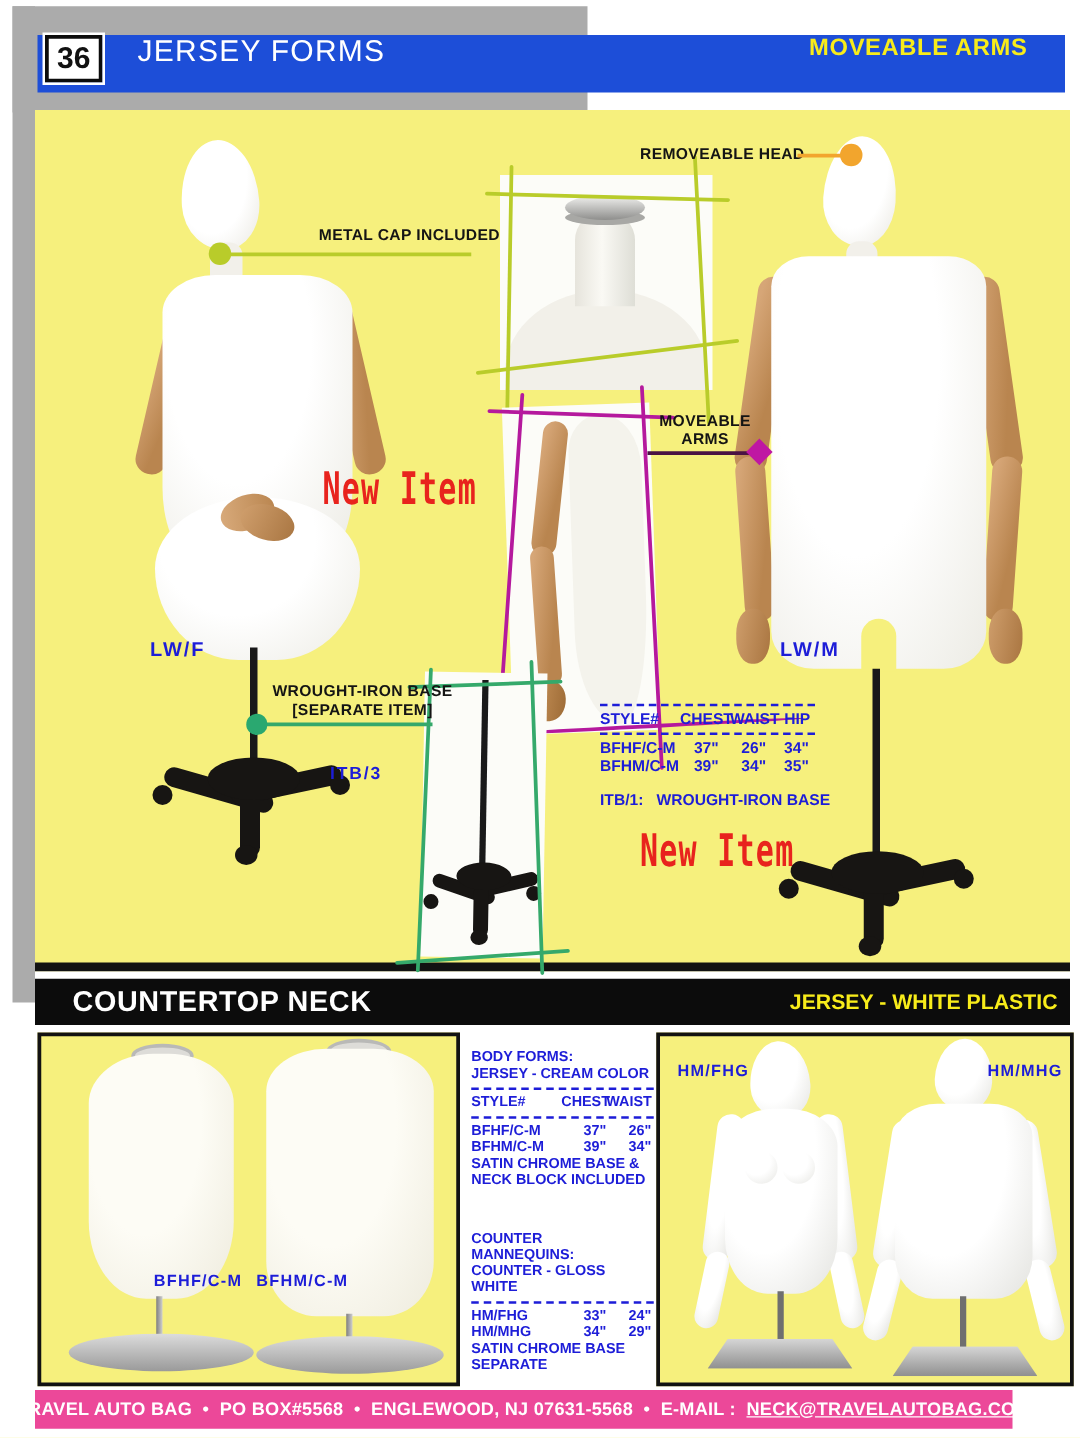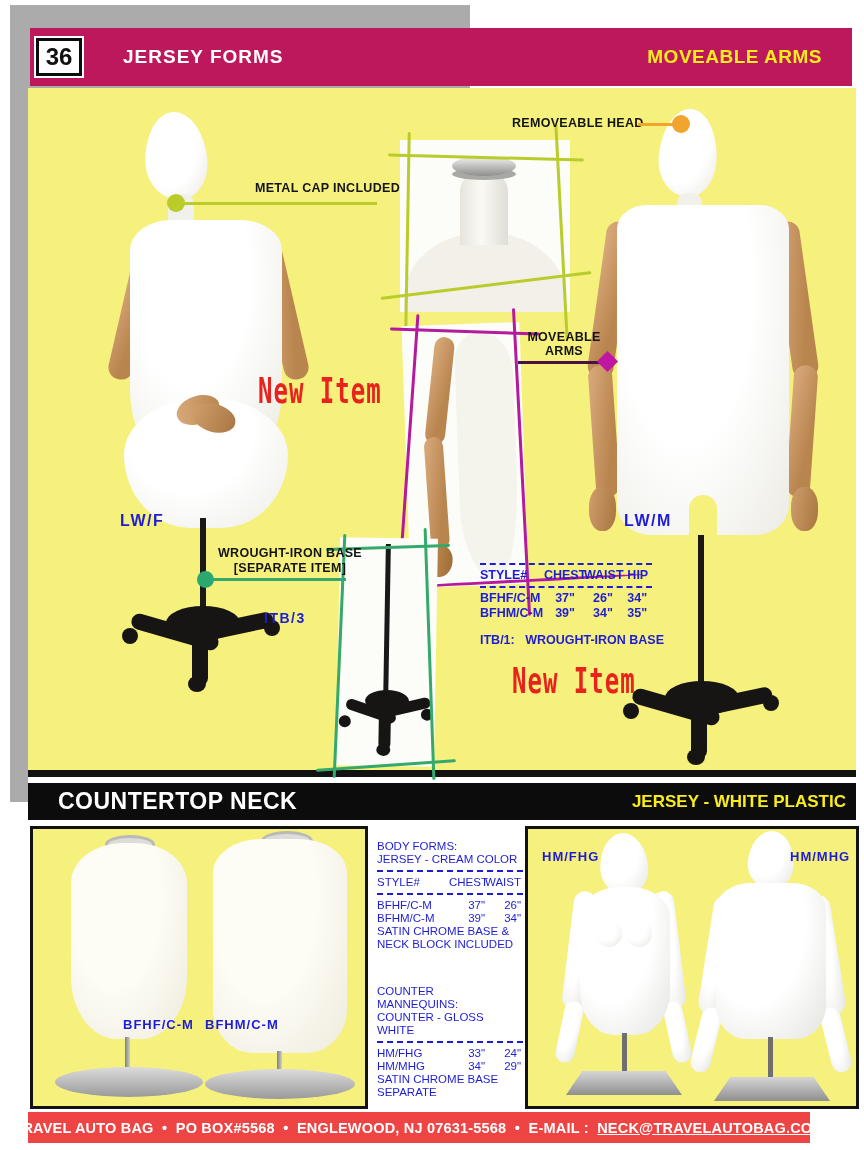--- a/index.html
+++ b/index.html
@@ -3,26 +3,26 @@
 <meta charset="utf-8">
 <style>
   html,body{margin:0;padding:0;background:#ffffff;}
   #canvas{position:relative;width:864px;height:1150px;background:#ffffff;overflow:hidden;
           font-family:"Liberation Sans", sans-serif;}
   .abs{position:absolute;}
 
   
   .gray-sheet{left:10px;top:5px;width:460px;height:85px;background:#ababab;}
   .gray-strip{left:10px;top:5px;width:18px;height:797px;background:#ababab;}
-  .header-bar{left:30px;top:28px;width:822px;height:58px;background:#be185d;
-              display:flex;align-items:center;}
+  .header-bar{left:30px;top:28px;width:822px;height:46px;background:#1d4ed8;
+              display:flex;}
   .page-num{margin-left:6px;width:40px;height:32px;background:#ffffff;border:3px solid #0c0c0c;
             outline:2px solid #fff;display:flex;align-items:center;justify-content:center;
             font-weight:bold;font-size:24px;color:#111;}
-  .header-title{margin-left:41px;color:#ffffff;font-weight:bold;font-size:19px;letter-spacing:1px;}
+  .header-title{margin-left:28px;color:#ffffff;font-weight:normal;font-size:24px;letter-spacing:1px;}
   .header-sub{margin-left:auto;margin-right:30px;color:#f8ec1a;font-weight:bold;font-size:19px;letter-spacing:.5px;}
 
   
   .main-panel{left:28px;top:88px;width:828px;height:682px;background:#f6f07d;border-bottom:7px solid #121212;}
 
   
   .ann{position:absolute;color:#141414;font-weight:bold;font-size:12.5px;letter-spacing:.3px;}
   .ptr{position:absolute;height:3px;}
   .dot{position:absolute;border-radius:50%;}
   .diamond{position:absolute;width:15px;height:15px;transform:rotate(45deg);}
@@ -58,38 +58,38 @@
   .tnote{margin-top:12px;white-space:nowrap;}
 
   
   .ct-bar{left:28px;top:783px;width:828px;height:37px;background:#0c0c0c;display:flex;align-items:center;}
   .ct-title{margin-left:30px;color:#ffffff;font-weight:bold;font-size:23px;letter-spacing:.5px;}
   .ct-sub{margin-left:auto;margin-right:10px;color:#f8ec1a;font-weight:bold;font-size:17px;}
 
   .photo-panel{position:absolute;background:#f6f07d;border:3px solid #121212;}
   .p-label{position:absolute;color:#1d1dd8;font-weight:bold;font-size:13px;letter-spacing:1px;}
 
-  .specs{position:absolute;left:377px;top:840px;width:146px;color:#1d1dd8;font-weight:normal;font-size:11.5px;line-height:13px;}
+  .specs{position:absolute;left:377px;top:840px;width:146px;color:#1d1dd8;font-weight:bold;font-size:11.5px;line-height:13px;}
   .specs .sdash{border-top:2px dashed #1d1dd8;margin:4px 0;}
   .srow{display:flex;}
   .specs .c1{width:72px;}
   .specs .c2{width:36px;text-align:right;}
   .specs .c3{width:36px;text-align:right;}
   .sgap{height:34px;}
 
   
   .ring{position:absolute;border:3px solid #b9b9b7;background:#dddcd8;border-radius:50%;}
   .cpole{position:absolute;width:5px;background:linear-gradient(90deg,#7f7f7f,#cfcfcf);}
   .cbase{position:absolute;border-radius:50%;background:linear-gradient(180deg,#dcdcdc,#9a9a9a);}
   .plate{position:absolute;background:linear-gradient(180deg,#d6d6d6,#8f8f8f);}
 
   .gloss{background:radial-gradient(ellipse at 35% 25%,#ffffff 50%,#e3e3df);}
 
   
-  .footer{left:28px;top:1112px;width:782px;height:31px;background:#ef4444;display:flex;
+  .footer{left:28px;top:1112px;width:782px;height:31px;background:#ec4899;display:flex;
           align-items:center;justify-content:center;color:#fff;font-weight:bold;font-size:14.5px;
           letter-spacing:.2px;white-space:pre;}
   .footer .em{text-decoration:underline;}
 </style>
 </head>
 <body>
 
 <div id="canvas">
 
   <div class="abs gray-sheet"></div>

